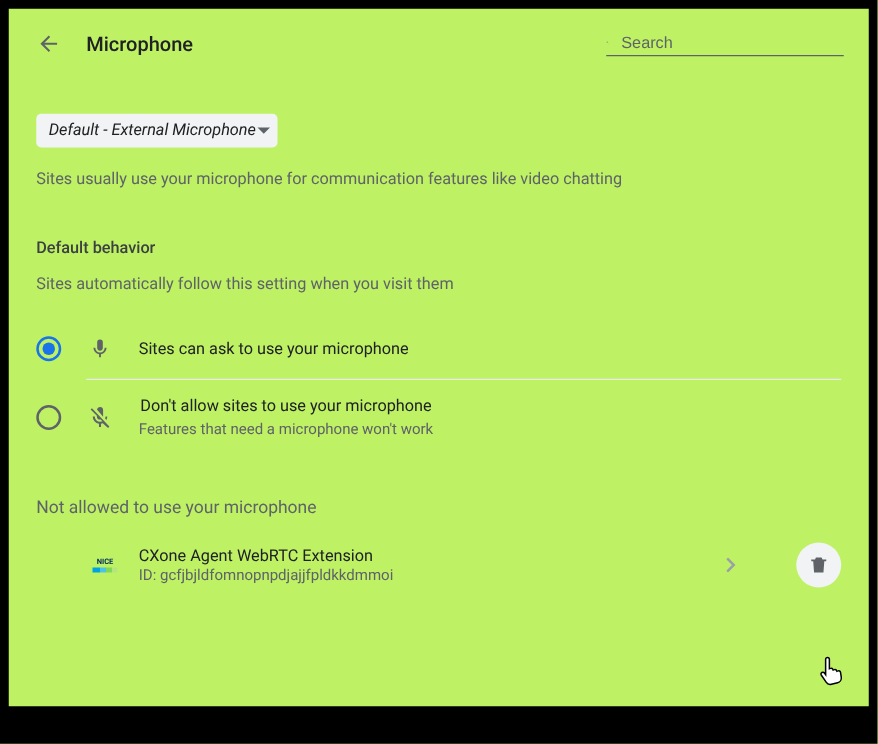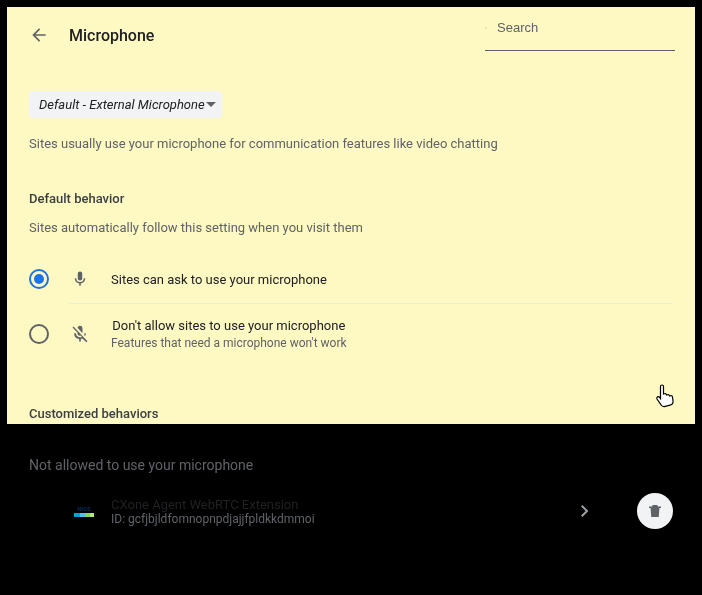--- a/index.html
+++ b/index.html
@@ -9,22 +9,22 @@
     font-size: 13px;
     color: #202124;
     background: #000;
     width: 702px;
     height: 595px;
     overflow: hidden;
   }
   .frame {
     position: absolute;
     left: 7px; top: 7px;
-    width: 688px; height: 417px;
-    background: #fef9c3;
+    width: 688px; height: 558px;
+    background: #bef264;
   }
   .header {
     display: flex;
     align-items: center;
     padding: 8px 20px 0 20px;
     height: 48px;
     gap: 18px;
   }
   .back-btn {
     width: 24px; height: 24px;
@@ -37,21 +37,21 @@
     font-weight: 500;
     color: #202124;
   }
   .spacer { flex: 1; }
   .search-wrap {
     display: flex;
     align-items: flex-end;
     border-bottom: 1px solid #5f6368;
     width: 190px;
     gap: 8px;
-    padding-bottom: 14px;
+    padding-bottom: 2px;
     color: #5f6368;
   }
   .search-input {
     border: none;
     outline: none;
     font-size: 13px;
     flex: 1;
     color: #202124;
     background: transparent;
   }
@@ -216,21 +216,20 @@
               <path fill="currentColor" d="M19 11h-1.7c0 .74-.16 1.43-.43 2.05l1.23 1.23A6.96 6.96 0 0019 11zm-4.02.17V5a3 3 0 00-5.94-.6l5.94 6.77zM4.27 3L3 4.27l6.01 6.01V11a3 3 0 003 3c.22 0 .44-.03.65-.08l1.66 1.66A5.5 5.5 0 0112 16a5 5 0 01-5-5H5a7 7 0 006 6.92V21h2v-3.08c.57-.08 1.12-.24 1.64-.45L19.73 22 21 20.73 4.27 3z"></path>
             </svg>
         </div>
         <div>
           <div class="opt-text">Don't allow sites to use your microphone</div>
           <div class="opt-sub">Features that need a microphone won't work</div>
         </div>
       </div>
     </div>
 
-    <div class="cust-h">Customized behaviors</div>
 
     <div class="not-allowed">Not allowed to use your microphone</div>
 
     <div class="site-row">
       <div class="site-logo">
         <span>NICE</span>
         <div class="bar"></div>
       </div>
       <div class="site-text">
         <div class="name">CXone Agent WebRTC Extension</div>

